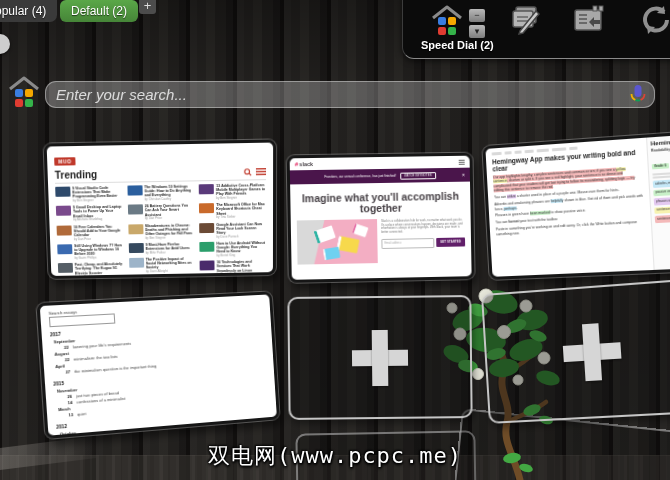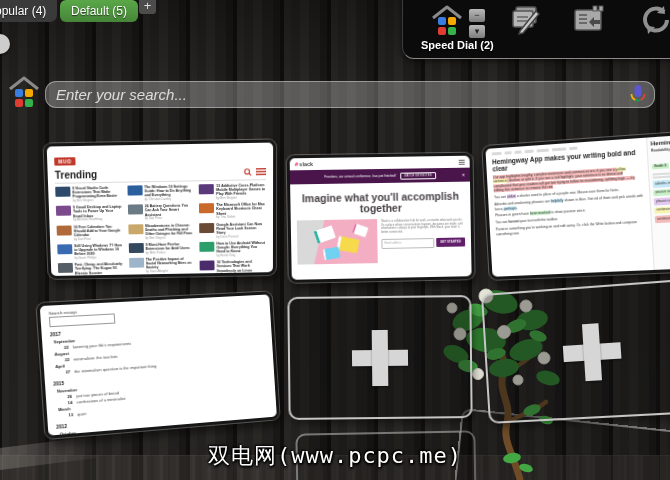--- a/index.html
+++ b/index.html
@@ -173,21 +173,21 @@
       <circle cx="52" cy="72" r="6"></circle>
         <circle cx="96" cy="70" r="6.5"></circle>
       <circle cx="136" cy="96" r="6"></circle>
         <circle cx="70" cy="112" r="5.5"></circle>
       <circle cx="110" cy="118" r="5"></circle>
         <circle cx="44" cy="46" r="5"></circle>
     </g>
   </svg>
 
   <div class="tab tab-popular">Popular (4)</div>
-  <div class="tab tab-default">Default (5)</div>
+  <div class="tab tab-default">Default (2)</div>
   <div class="tab-add">+</div>
   <div class="side-handle"></div>
 
   <div class="toolbar">
     <svg class="tb-home" viewBox="0 0 32 32">
       <path d="M2 13 L16 2 L30 13" stroke="#8a8a8a" stroke-width="3" fill="none" stroke-linejoin="round"></path>
       <rect x="7" y="12" width="8" height="8" rx="2" fill="#3a7de0"></rect>
       <rect x="17" y="12" width="8" height="8" rx="2" fill="#f5a800"></rect>
       <rect x="7" y="22" width="8" height="8" rx="2" fill="#e03c31"></rect>
       <rect x="17" y="22" width="8" height="8" rx="2" fill="#35b34a"></rect>

